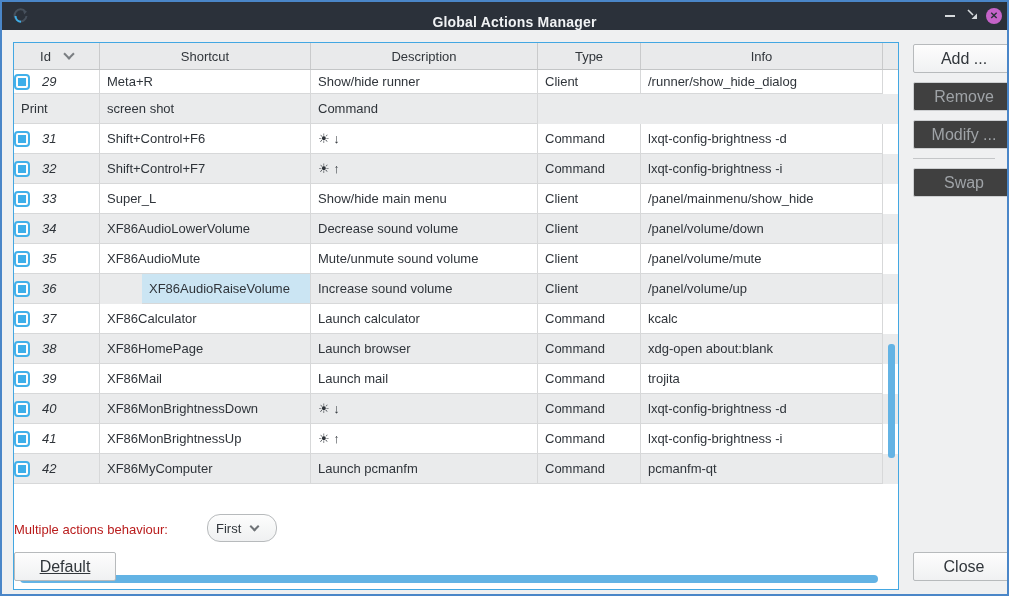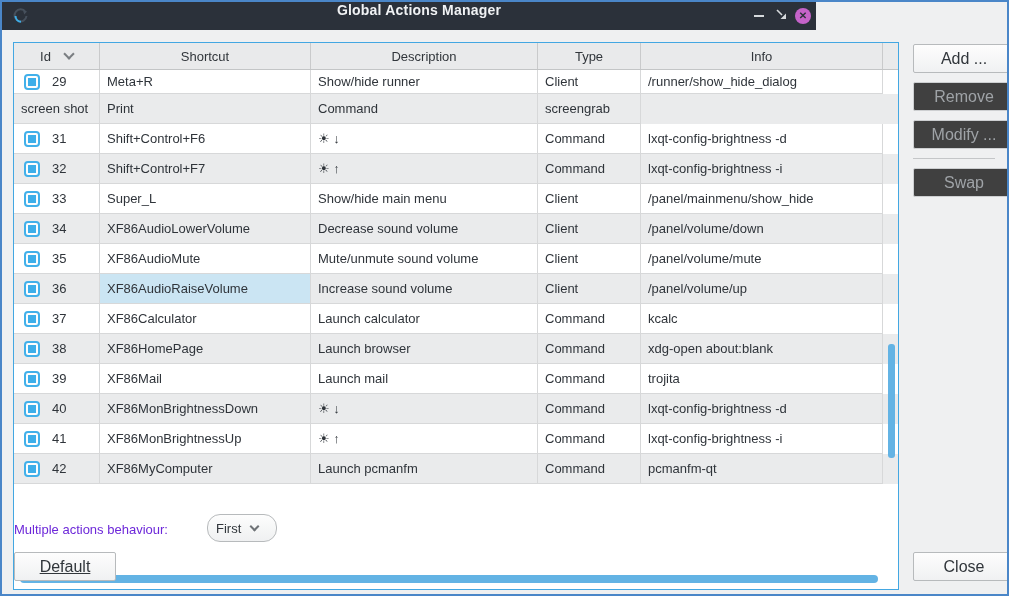--- a/index.html
+++ b/index.html
@@ -3,22 +3,22 @@
 <meta charset="utf-8">
 <style>
   html,body{margin:0;padding:0;background:#555;}
   *{box-sizing:border-box;font-family:"Liberation Sans",sans-serif;}
   .window{
     position:relative;width:1009px;height:596px;
     border:2px solid #4a86c8;background:#eff0f1;overflow:hidden;
   }
   
   .titlebar{
-    position:absolute;left:0;top:0;width:814px;height:28px;
-    background:#2b313a;display:flex;align-items:flex-start;padding-left:20px;
+    position:absolute;left:0;top:0;width:1005px;height:28px;
+    background:#2b313a;display:flex;align-items:flex-end;padding-left:20px;
   }
   .titlebar .app-icon{position:absolute;left:10px;top:5px;width:18px;height:18px;}
   .title-text{
     width:100%;text-align:center;color:#f0f2f4;font-size:14px;font-weight:bold;
     letter-spacing:.2px;
   }
   .tb-btn{position:absolute;top:0;height:28px;display:flex;align-items:center;justify-content:center;width:22px;cursor:default;}
   .tb-min{right:46px;}
   .tb-max{right:24px;}
   .tb-close{right:2px;}
@@ -53,22 +53,22 @@
     display:grid;grid-template-columns:86px 211px 227px 103px 242px;
     height:30px;background:#fff;
   }
   .trow:first-child{height:24px;}
   .trow:nth-child(even){background:#eaebec;}
   .td{
     font-size:13px;color:#2f343a;display:flex;align-items:center;
     padding-left:7px;border-right:1px solid #d7d8d9;border-bottom:1px solid #d7d8d9;
     white-space:nowrap;overflow:hidden;
   }
-  .td.selected{background:#cbe5f3;}
-  .td-id{gap:12px;padding-left:10px;}
+  .td.selected{background:#cbe5f3;margin-left:42px;}
+  .td-id{gap:12px;padding-left:0;font-style:italic;}
   .checkbox{
     width:16px;height:16px;border:2px solid #41b0ea;border-radius:4px;
     background:#fdfdfd;display:flex;align-items:center;justify-content:center;
     flex:0 0 auto;
   }
   .checkbox-fill{width:8px;height:8px;background:#3daee9;}
   .hscrollbar{
     position:absolute;left:6px;bottom:6px;width:858px;height:8px;
     border-radius:4px;background:#63b3e4;
   }
@@ -90,21 +90,21 @@
   .btn-remove{left:911px;top:80px;}
   .btn-modify{left:911px;top:118px;}
   .btn-swap{left:911px;top:166px;}
   .btn-default{left:12px;top:550px;text-decoration:underline;}
   .btn-close{left:911px;top:550px;}
   .side-sep{
     position:absolute;left:911px;top:156px;width:82px;height:1px;background:#c4c6c8;
   }
   
   .behaviour-label{
-    position:absolute;left:12px;top:520px;font-size:13px;color:#6d28d9;
+    position:absolute;left:12px;top:520px;font-size:13px;color:#b91c1c;
   }
   .combo{
     position:absolute;left:205px;top:512px;width:70px;height:28px;
     border:1px solid #b7babc;border-radius:13px;background:linear-gradient(#fdfdfd,#eff0f1);
     display:flex;align-items:center;font-size:13px;color:#31363b;
     padding-left:8px;gap:10px;cursor:default;
   }
   .combo-chevron{
     width:7px;height:7px;border-right:2px solid #6f7377;border-bottom:2px solid #6f7377;
     transform:rotate(45deg);position:relative;top:-2px;
@@ -167,24 +167,23 @@
           <span class="checkbox-fill"></span>
         </span>
         <span>29</span>
       </div>
       <div class="td">Meta+R</div>
       <div class="td">Show/hide runner</div>
       <div class="td">Client</div>
       <div class="td">/runner/show_hide_dialog</div>
     </div>
         <div class="trow">
+      <div class="td">Print</div>
       <div class="td">screen shot</div>
-      <div class="td">Print</div>
-      <div class="td">Command</div>
-      <div class="td">screengrab</div>
+      <div class="td">Command</div>
     </div>
         <div class="trow">
       <div class="td td-id">
         <span class="checkbox">
           <span class="checkbox-fill"></span>
         </span>
         <span>31</span>
       </div>
       <div class="td">Shift+Control+F6</div>
       <div class="td">☀ ↓</div>

